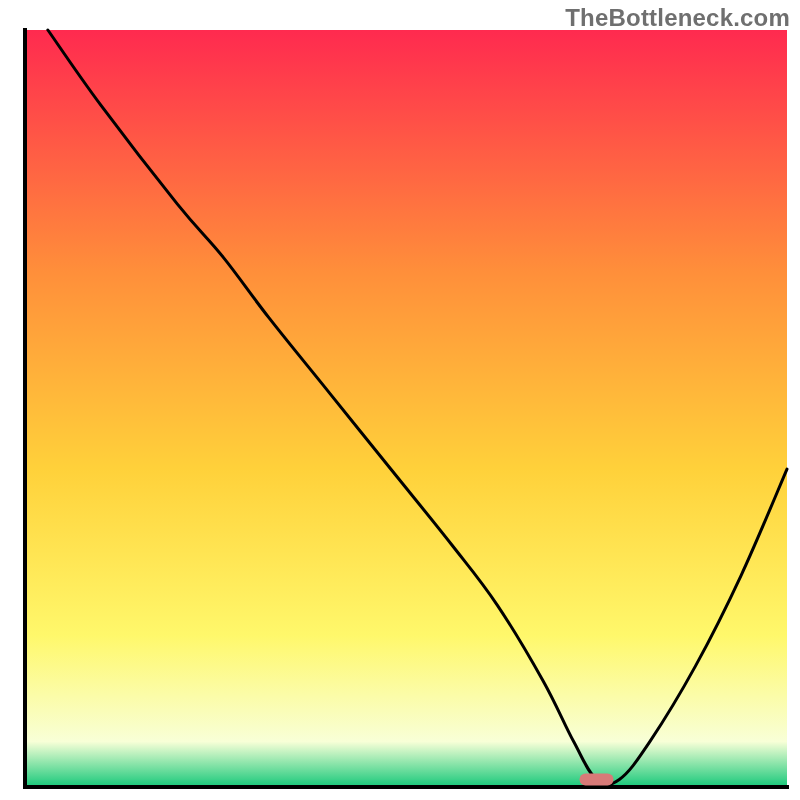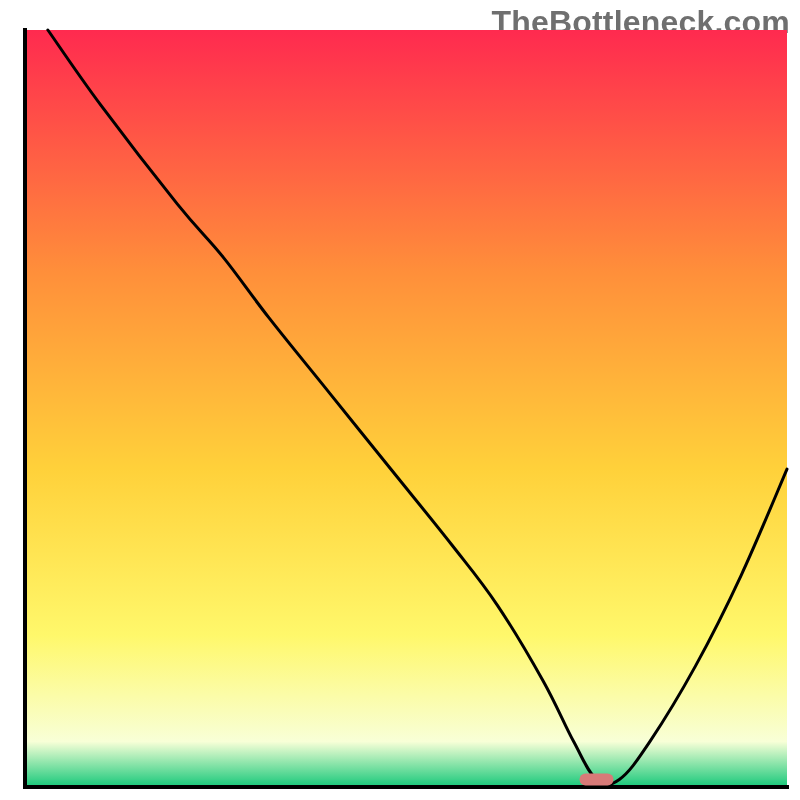--- a/index.html
+++ b/index.html
@@ -13,21 +13,21 @@
   }
   .wrap {
     position: relative;
     width: 800px;
     height: 800px;
   }
   .watermark {
     position: absolute;
     top: 4px;
     right: 10px;
-    font-size: 32px;
+    font-size: 24px;
     font-weight: bold;
     color: #6f6f6f;
     letter-spacing: 0.2px;
     user-select: none;
   }
   svg.plot {
     position: absolute;
     top: 0;
     left: 0;
     width: 800px;

